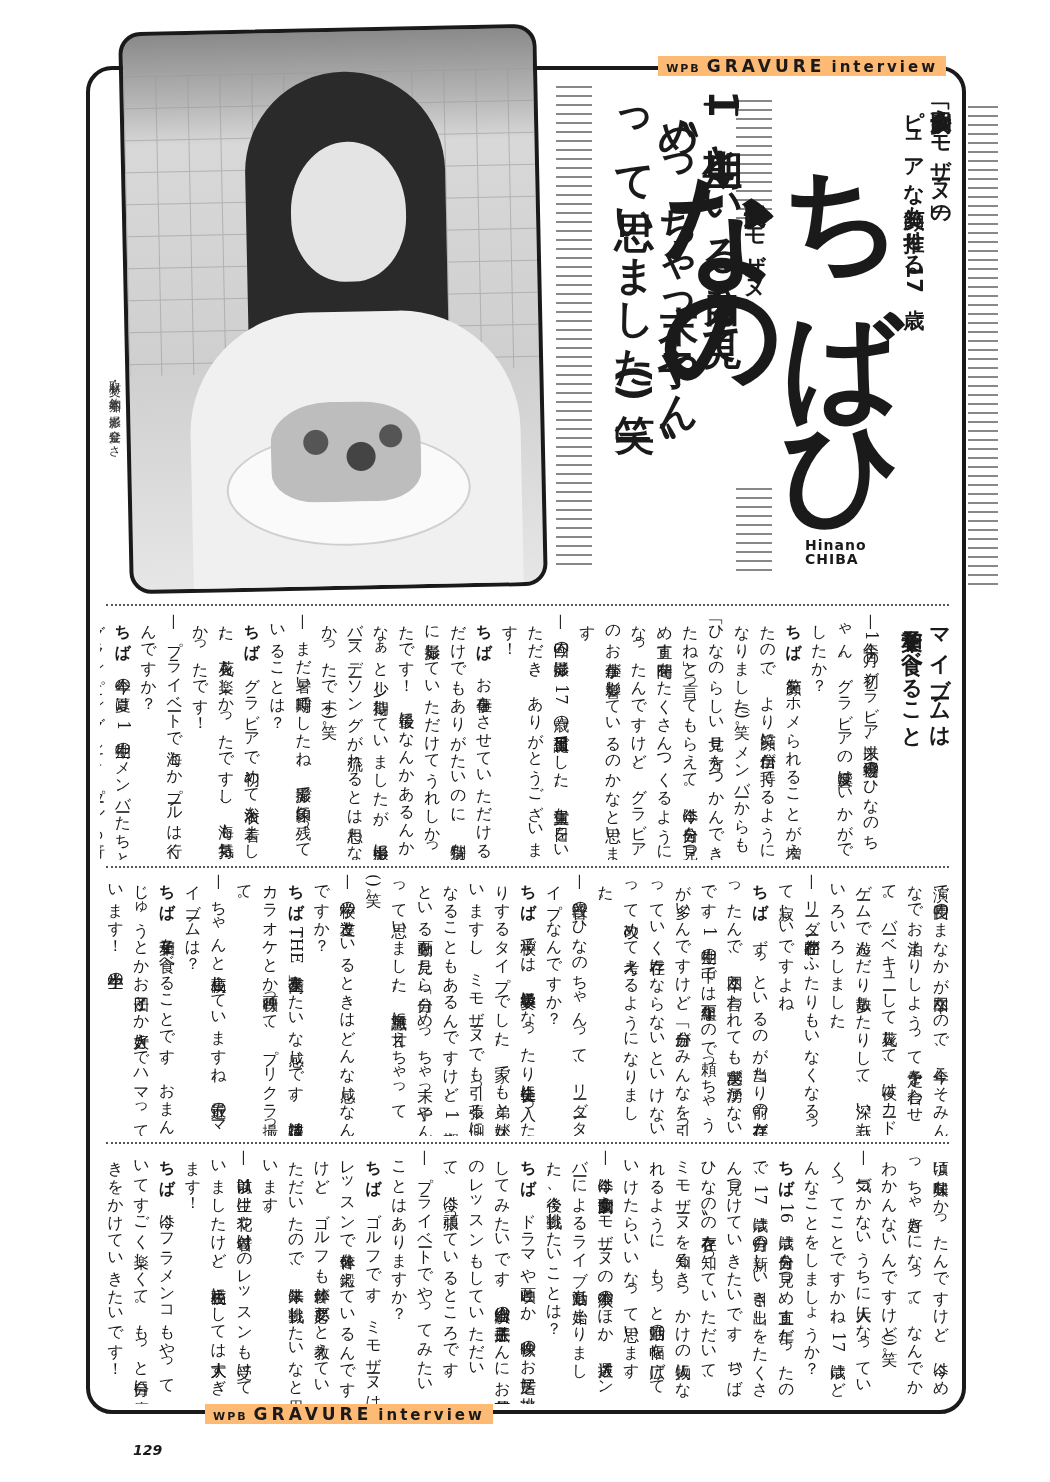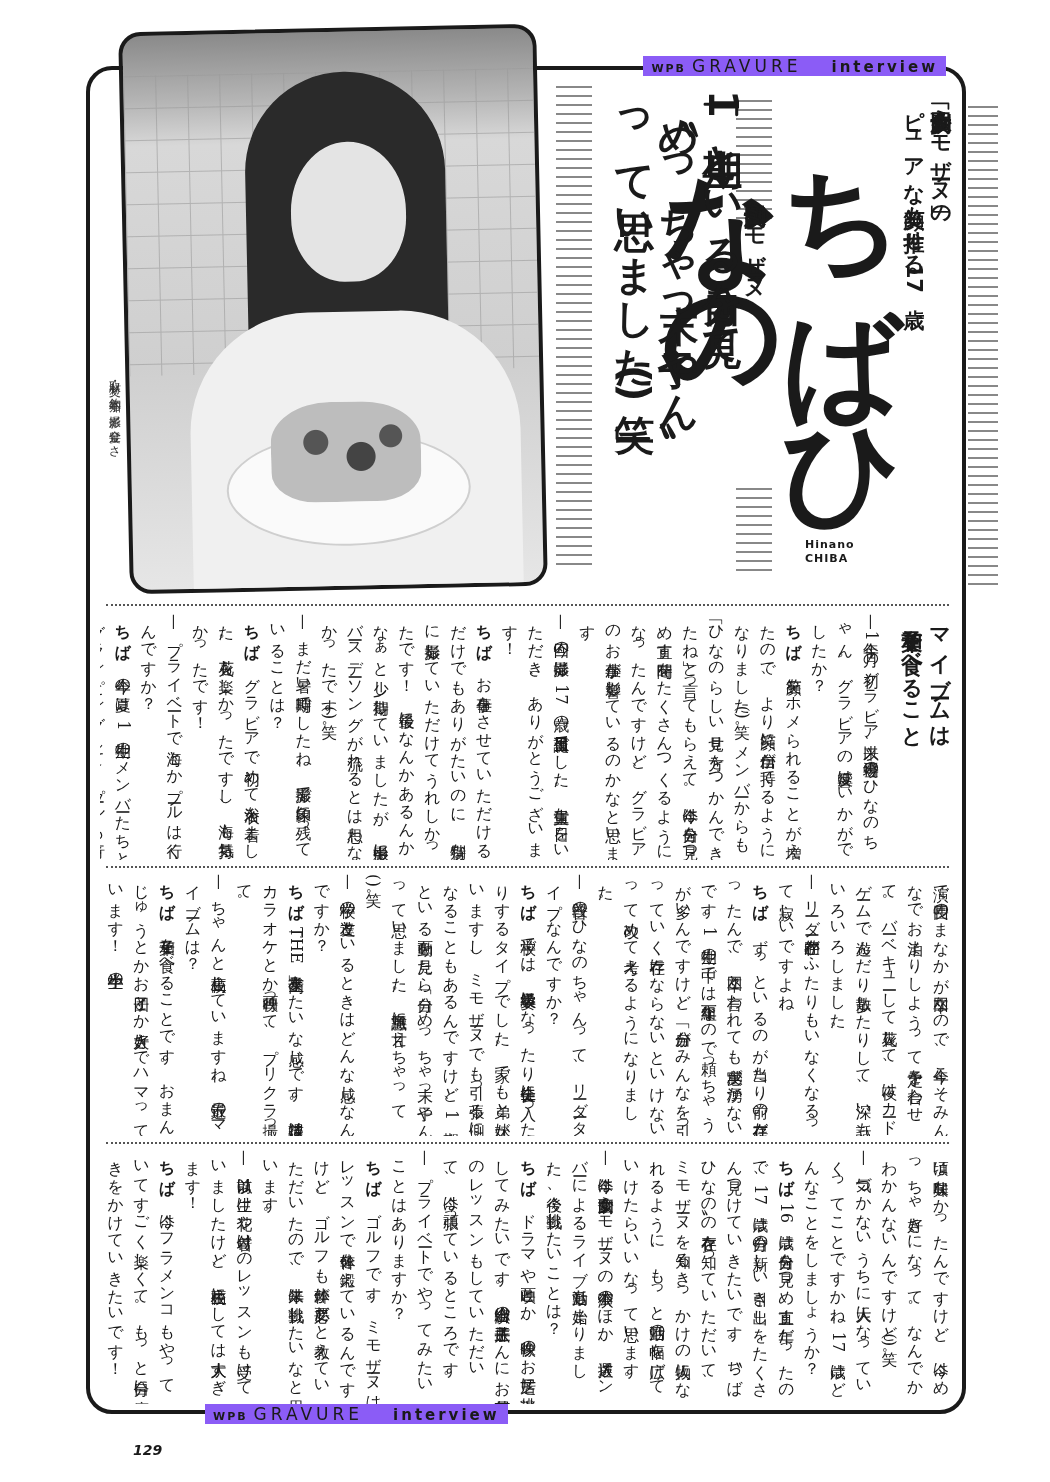--- a/index.html
+++ b/index.html
@@ -1,26 +1,26 @@
 <!DOCTYPE html>
 <html><head>
 <meta charset="utf-8">
 <style>
   html, body { margin: 0; padding: 0; background: #ffffff; }
   body { width: 1050px; height: 1482px; position: relative; overflow: hidden;
          font-family: "DejaVu Serif", "Liberation Serif", serif; color: #1a1a1a; }
   .frame { position: absolute; left: 86px; top: 66px; width: 880px; height: 1348px;
            border: 4px solid #1a1a1a; border-radius: 26px; box-sizing: border-box; }
-  .banner { position: absolute; background: #8b5cf6; padding: 0 8px; font-family: "DejaVu Sans", sans-serif;
+  .banner { position: absolute; background: #fdba74; padding: 0 8px; font-family: "DejaVu Sans", sans-serif;
             display: flex; align-items: baseline; gap: 6px; white-space: nowrap; }
   .banner.top { right: 104px; top: 56px; }
   .banner.bottom { left: 205px; top: 1404px; }
   .banner .wpb { font-size: 11px; font-weight: bold; letter-spacing: 2px; }
-  .banner .grav { font-size: 17px; font-weight: normal; letter-spacing: 4px; }
-  .banner .intv { font-size: 15px; font-weight: bold; letter-spacing: 3px; margin-left: 24px; }
+  .banner .grav { font-size: 17px; font-weight: bold; letter-spacing: 4px; }
+  .banner .intv { font-size: 15px; font-weight: bold; letter-spacing: 3px; }
   .photo { position: absolute; left: 124px; top: 28px; width: 418px; height: 562px;
            border: 4px solid #1a1a1a; border-radius: 22px; box-sizing: border-box; overflow: hidden;
            background: linear-gradient(180deg,#8a8a8a 0%, #b5b5b5 12%, #d8d8d8 20%, #cfcfcf 60%, #e6e6e6 100%);
            transform: rotate(-1.2deg); }
   .photo .shoji { position: absolute; inset: 40px 0 auto 0; height: 300px;
            background-image: linear-gradient(#9a9a9a 1px, transparent 1px), linear-gradient(90deg,#9a9a9a 1px, transparent 1px);
            background-size: 32px 32px; opacity: .6; }
   .photo .hair { position: absolute; left: 120px; top: 40px; width: 200px; height: 330px;
            background: #2a2a2a; border-radius: 100px 100px 30px 30px; }
   .photo .face { position: absolute; left: 165px; top: 110px; width: 115px; height: 140px;
@@ -33,21 +33,21 @@
            background: radial-gradient(circle at 30% 40%, #555 0 12px, transparent 13px),
                        radial-gradient(circle at 60% 55%, #444 0 14px, transparent 15px),
                        radial-gradient(circle at 80% 35%, #555 0 11px, transparent 12px),
                        #bdbdbd; border-radius: 40% 40% 30% 30%; }
   .credit { position: absolute; left: 106px; top: 372px; writing-mode: vertical-rl;
             font-family: "DejaVu Sans", sans-serif; font-size: 12px; letter-spacing: 1px; color: #333; }
   .vt { writing-mode: vertical-rl; position: absolute; font-family: "DejaVu Sans", sans-serif; font-weight: bold; }
   .subtitle { right: 96px; top: 96px; font-size: 21px; line-height: 27px; height: 330px; }
   .name { right: 146px; top: 90px; font-size: 118px; line-height: 120px; height: 470px; letter-spacing: -6px; }
   .romaji { position: absolute; left: 805px; top: 538px; font-family: "DejaVu Sans", sans-serif;
-            font-size: 11px; font-weight: bold; letter-spacing: 1px; line-height: 14px; }
+            font-size: 14px; font-weight: bold; letter-spacing: 1px; line-height: 14px; }
   .group { right: 280px; top: 188px; font-size: 22px; height: 240px; }
   .headline { right: 305px; top: 90px; font-size: 40px; line-height: 44px; height: 470px; }
   .rules { position: absolute; width: 36px; background-image: repeating-linear-gradient(#888 0 2px, transparent 2px 9px); }
   .divider { position: absolute; left: 106px; width: 843px; border-top: 2px dotted #555; }
   .block { position: absolute; right: 96px; left: 100px; writing-mode: vertical-rl;
            font-size: 15.8px; line-height: 25.8px; letter-spacing: 0.3px; overflow: hidden; }
   .block p { margin: 0; }
   .block .sp { font-family: "DejaVu Sans", sans-serif; font-weight: bold; margin-block-end: 0.5em; }
   .block .h { font-family: "DejaVu Sans", sans-serif; font-weight: bold; font-size: 21px; line-height: 28px; }
   .block .hwrap { margin-left: 14px; }

